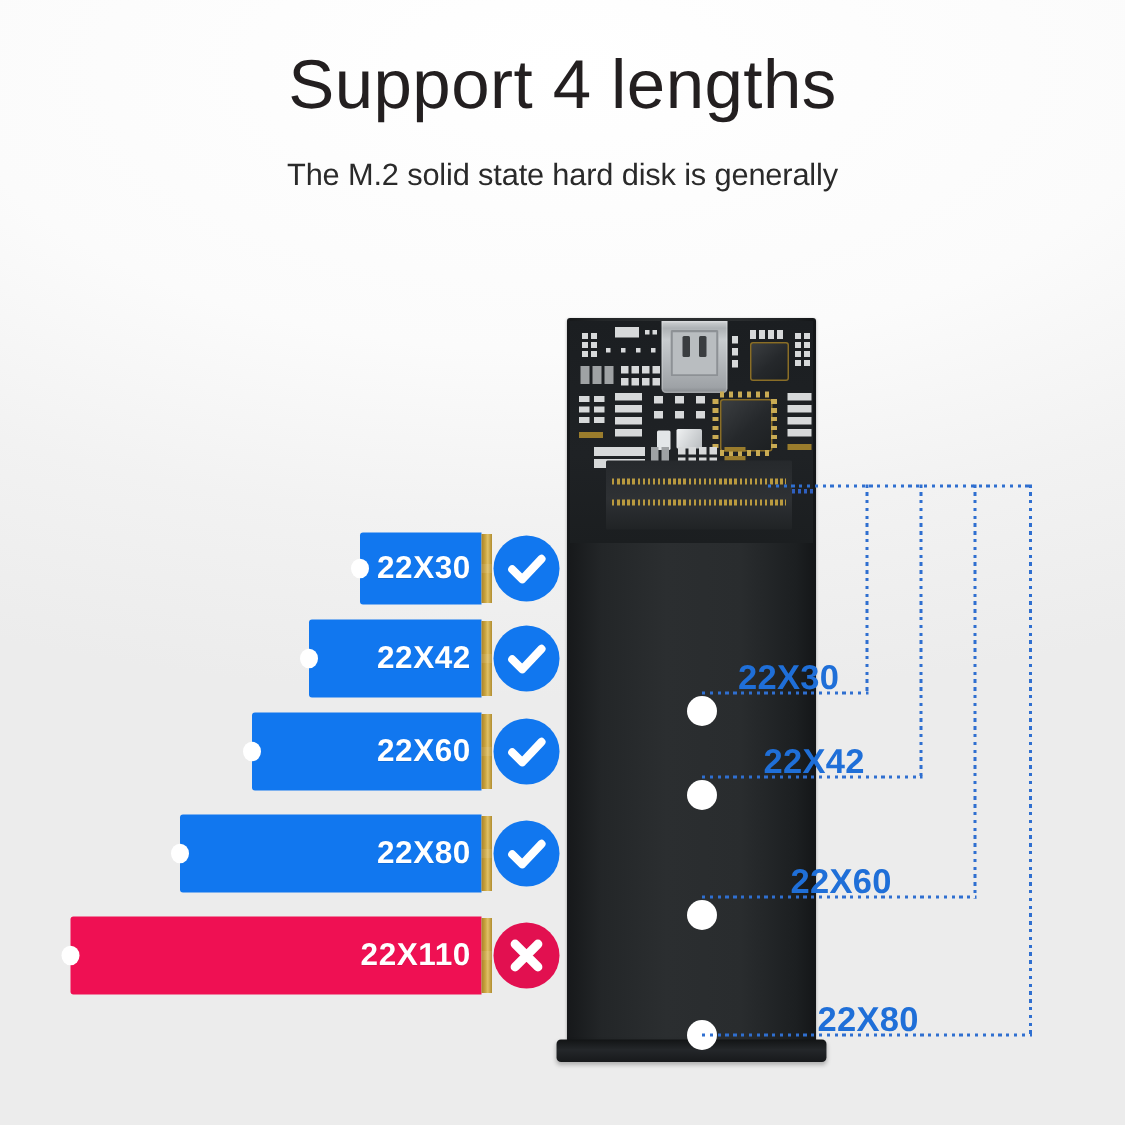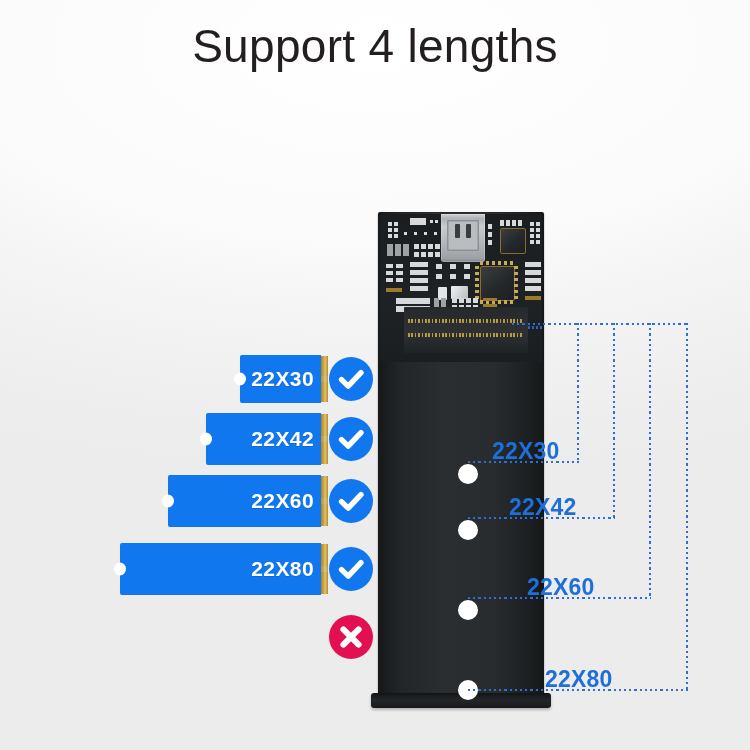--- a/index.html
+++ b/index.html
@@ -27,21 +27,21 @@
   
   .header {
     position: absolute;
     left: 0;
     top: 0;
     width: 750px;
     text-align: center;
   }
   .title {
     margin: 0;
-    padding-top: 18px;
+    padding-top: 28px;
     font-size: 46px;
     font-weight: 400;
     letter-spacing: 0.3px;
     color: #231f20;
     font-family: "Liberation Sans", sans-serif;
     line-height: 1.25;
   }
   .subtitle {
     margin: 0;
     padding-top: 14px;
@@ -257,20 +257,21 @@
   }
 </style>
 </head>
 <body>
 
 <div id="page">
 
   <div class="header">
     <h1 class="title">Support 4 lengths</h1>
     <div class="subtitle">
+      <span class="ln">The M.2 solid state hard disk is generally</span>
     </div>
   </div>
 
   <div class="stage">
 
     <div class="card blue" style="left:240px; top:355px; width:88px; height:48px;">
       <div class="body"></div>
       <div class="notch"></div>
       <div class="gold"></div>
       <div class="cap">22X30</div>
@@ -290,20 +291,26 @@
       <div class="cap">22X60</div>
     </div>
 
     <div class="card blue" style="left:120px; top:543px; width:208px; height:52px;">
       <div class="body"></div>
       <div class="notch"></div>
       <div class="gold"></div>
       <div class="cap">22X80</div>
     </div>
 
+    <div class="card red" style="left:47px; top:611px; width:281px; height:52px;">
+      <div class="body"></div>
+      <div class="notch"></div>
+      <div class="gold"></div>
+      <div class="cap">22X110</div>
+    </div>
 
     <div class="badge ok" style="left:329px; top:357px;">
       <svg viewBox="0 0 44 44">
         <path d="M12.5 22.6 L19.2 29.2 L32 15.6" fill="none" stroke="#ffffff" stroke-width="5.4" stroke-linecap="round" stroke-linejoin="round"></path>
       </svg>
     </div>
 
     <div class="badge ok" style="left:329px; top:417px;">
       <svg viewBox="0 0 44 44">
         <path d="M12.5 22.6 L19.2 29.2 L32 15.6" fill="none" stroke="#ffffff" stroke-width="5.4" stroke-linecap="round" stroke-linejoin="round"></path>

